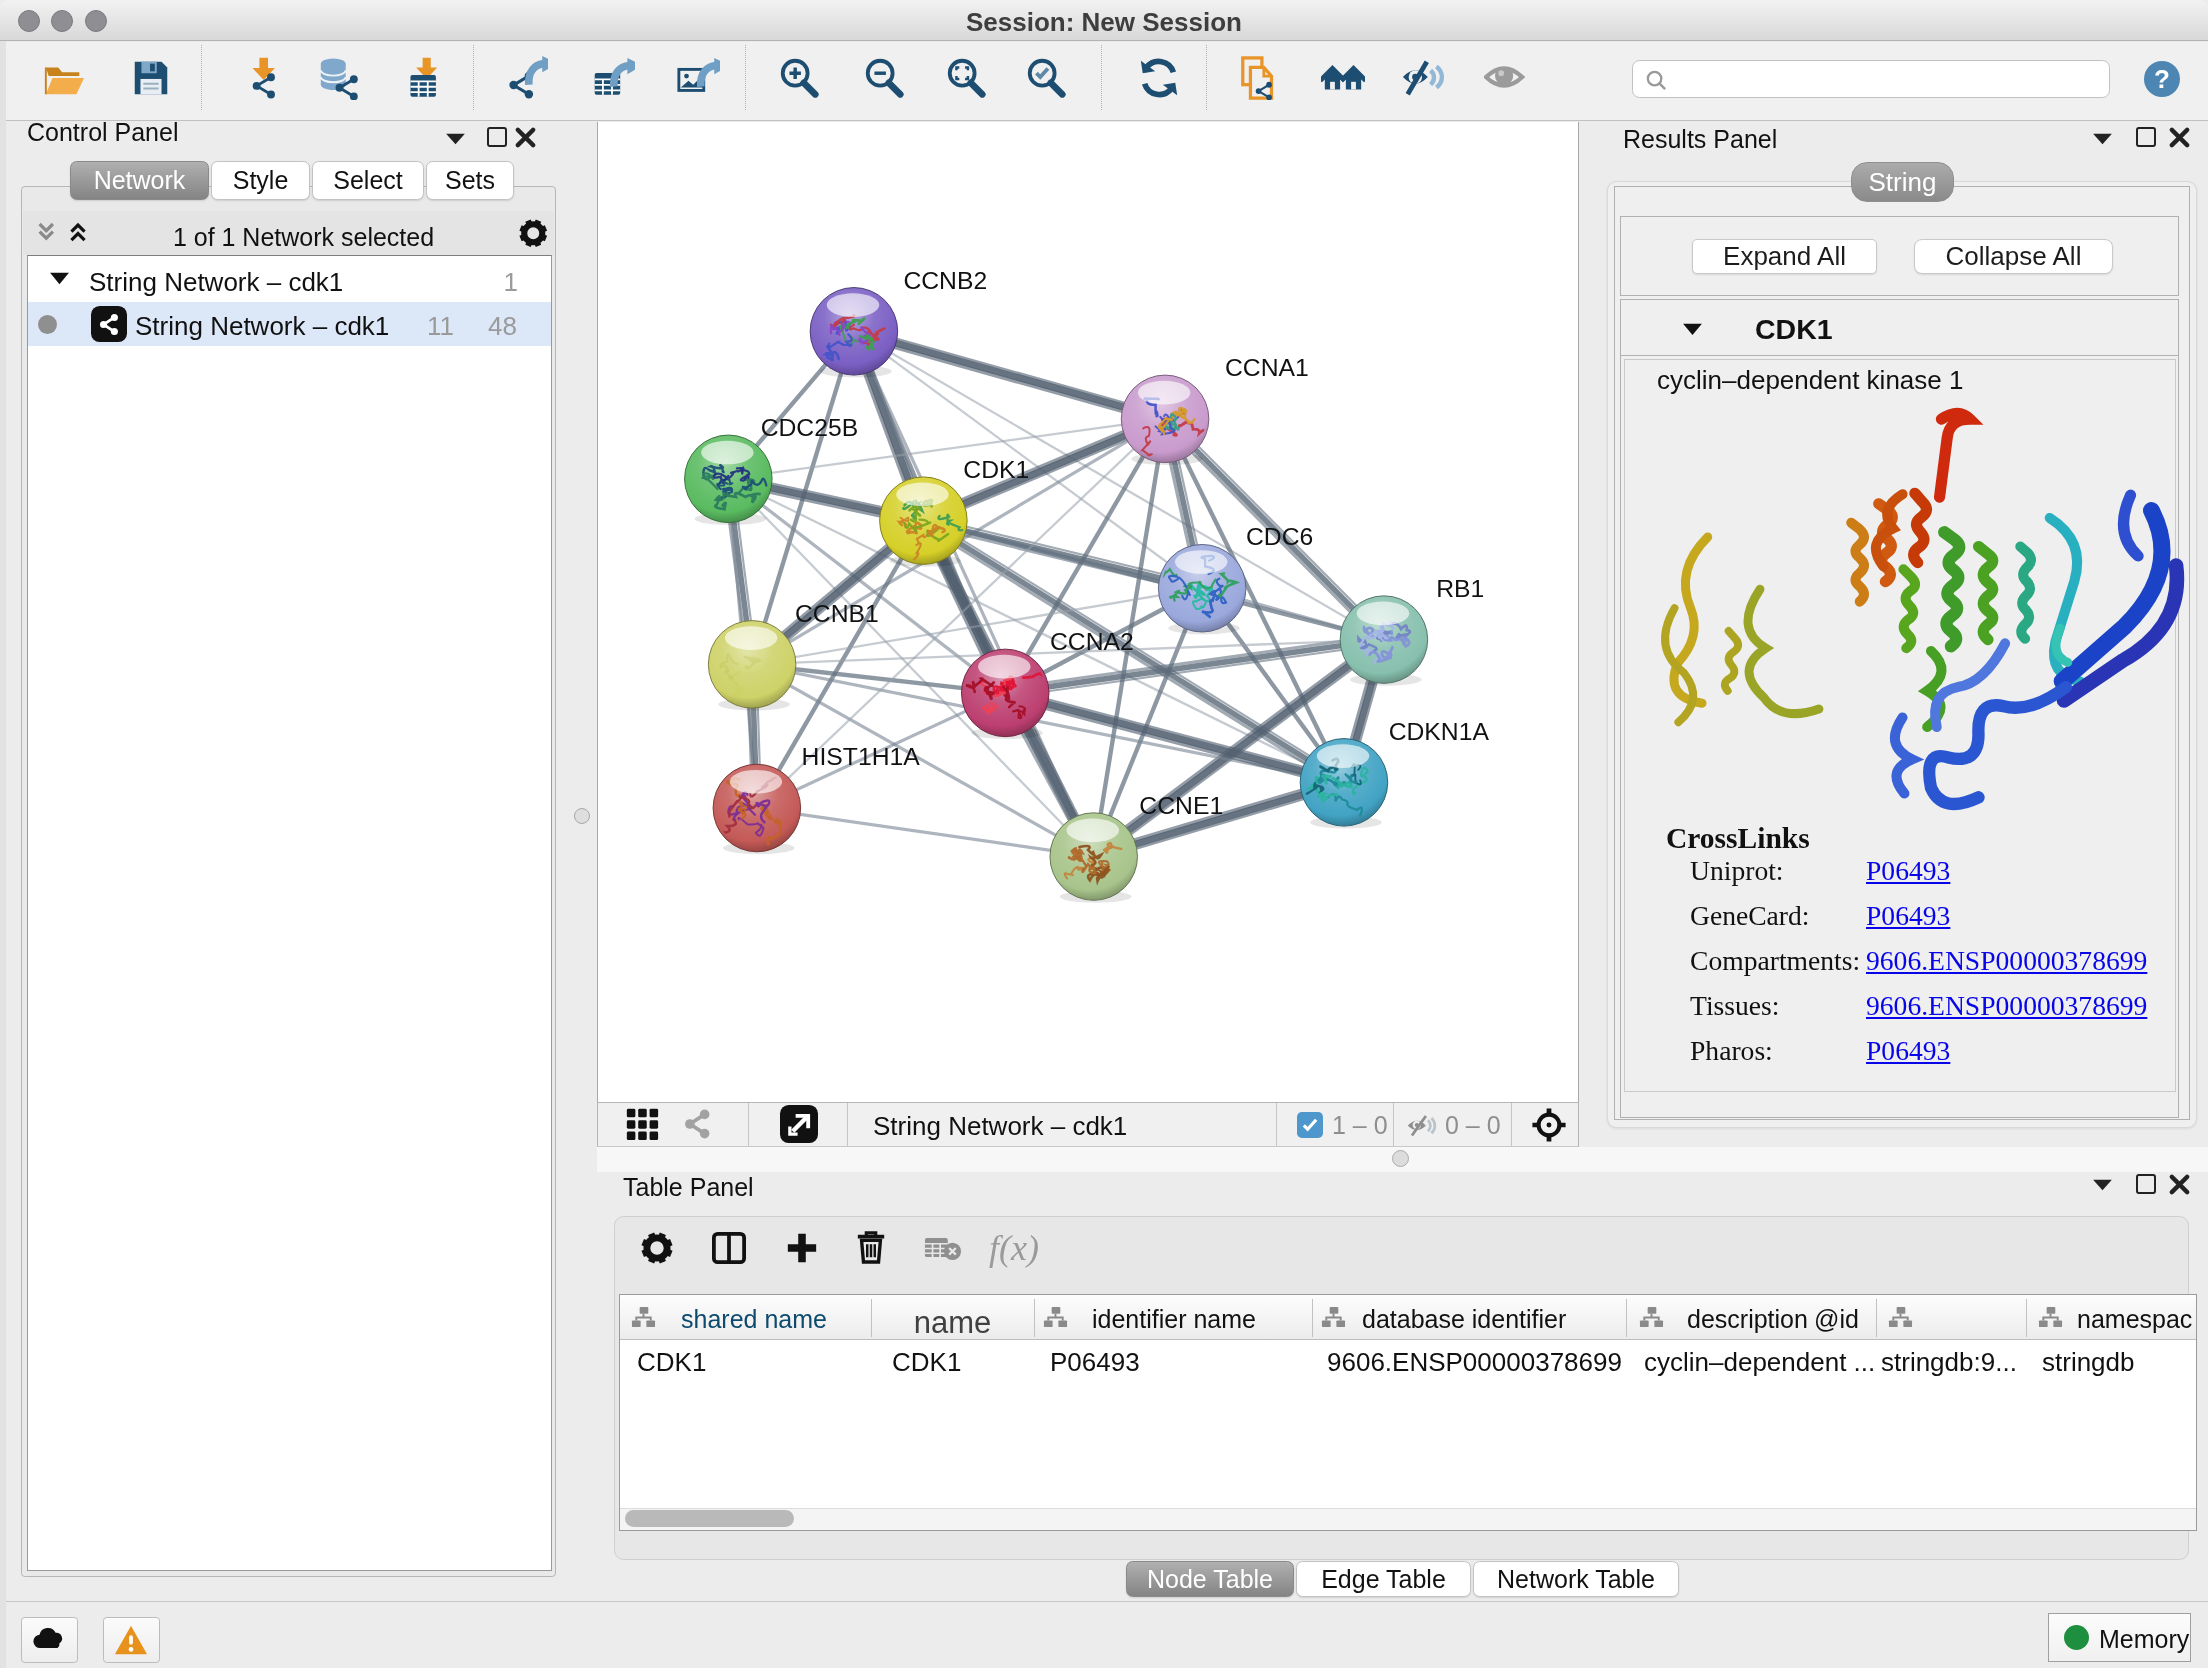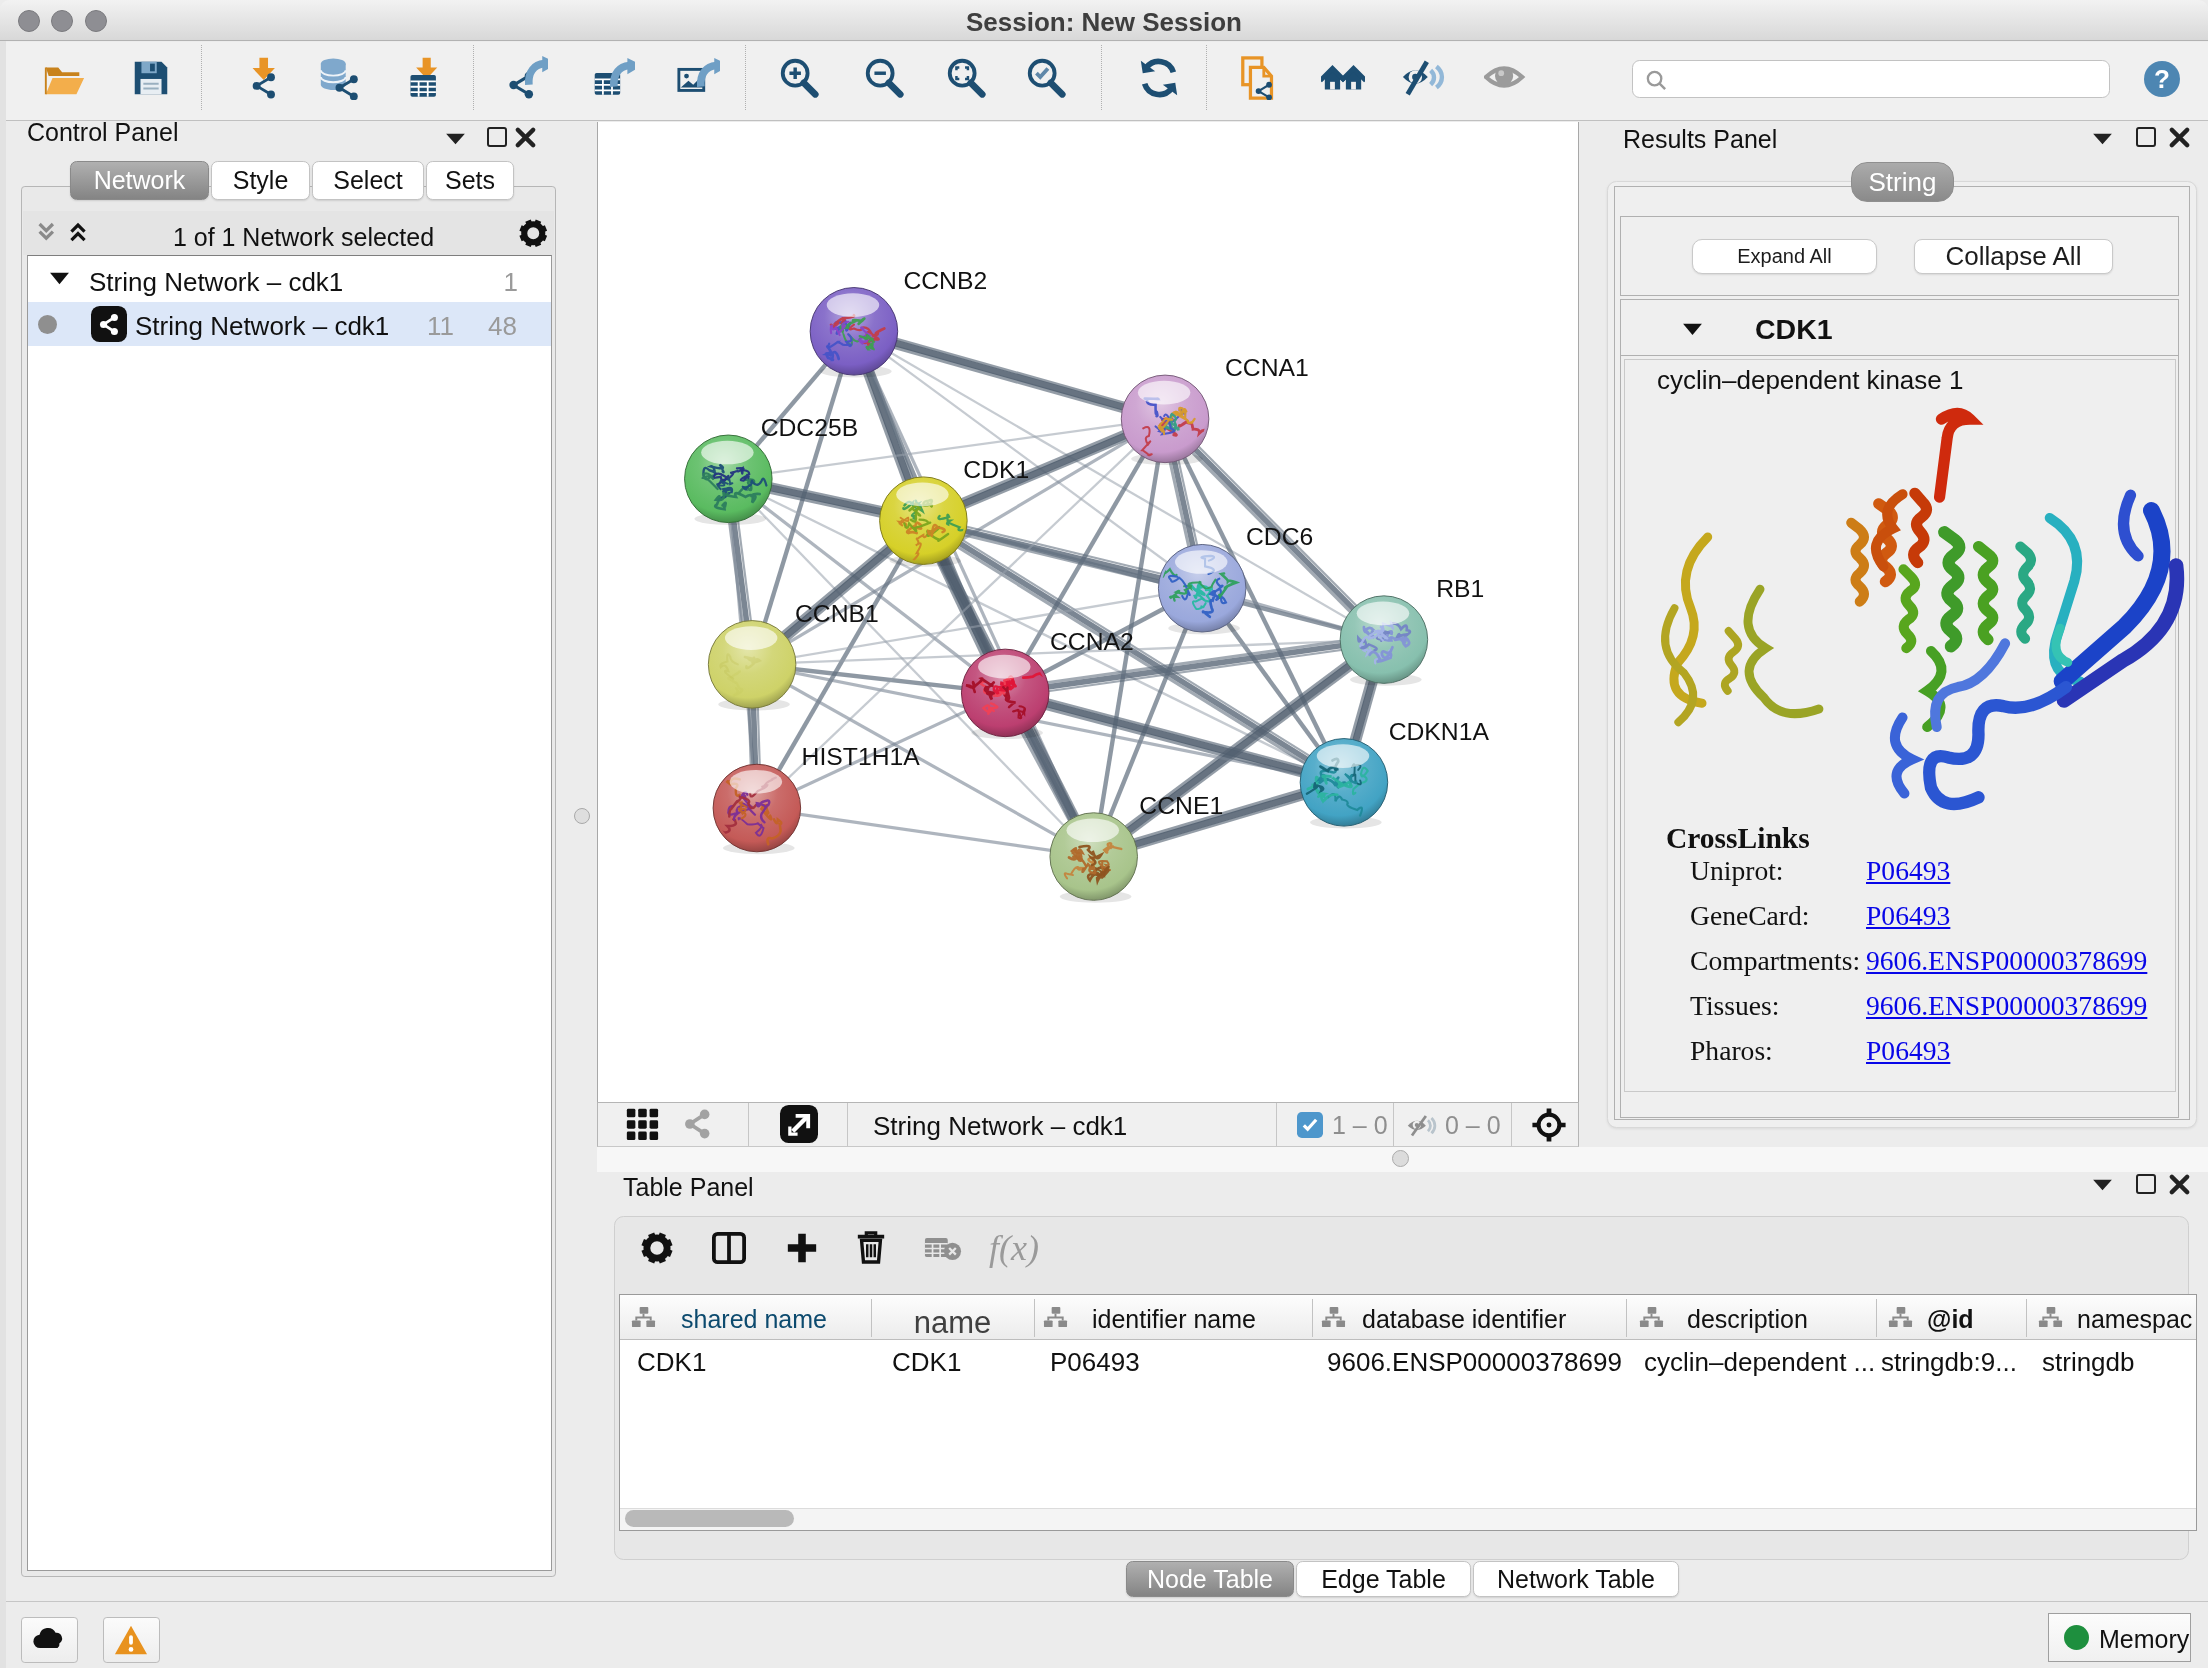--- a/index.html
+++ b/index.html
@@ -687,21 +687,21 @@
 <svg class="abs" style="left:2169px;top:127px" width="21" height="21" viewBox="0 0 22 22">
     <path d="M3 3 L19 19 M19 3 L3 19" stroke="#222" stroke-width="4.5" stroke-linecap="round"></path>
   </svg>
 
 <div class="abs" style="left:1607px;top:181px;width:590px;height:947px;background:#efefef;border:1px solid #d8d8d8;border-radius:9.5px;box-shadow:0 1px 2.9px rgba(0,0,0,0.08);"></div>
 <div class="abs" style="left:1614px;top:186px;width:576px;height:934px;border:1px solid #b0b0b0;"></div>
 
 <div class="abs" style="left:1851px;top:162px;width:103px;height:40px;background:linear-gradient(#ababab,#8a8a8a);border:1px solid #8f8f8f;border-radius:16px;color:#fff;font-size:26px;text-align:center;line-height:38px;">String</div>
 
 <div class="abs" style="left:1620px;top:216px;width:559px;height:80px;border:1px solid #b0b0b0;"></div>
-<div class="abs" style="left:1692px;top:239px;width:185px;height:35px;background:#fff;border:1px solid #c9c9c9;border-radius:10px;font-size:20px;text-align:center;line-height:33px;box-shadow:0 1px 1.9px rgba(0,0,0,0.10);">Expand All</div>
+<div class="abs" style="left:1692px;top:239px;width:185px;height:35px;background:#fff;border:1px solid #c9c9c9;border-radius:5px;font-size:26px;text-align:center;line-height:33px;box-shadow:0 1px 1.9px rgba(0,0,0,0.10);">Expand All</div>
 <div class="abs" style="left:1914px;top:239px;width:199px;height:35px;background:#fff;border:1px solid #c9c9c9;border-radius:8px;font-size:26px;text-align:center;line-height:33px;box-shadow:0 1px 1.9px rgba(0,0,0,0.10);">Collapse All</div>
 
 <div class="abs" style="left:1620px;top:299px;width:559px;height:819px;border:1px solid #b0b0b0;"></div>
 <svg class="abs" style="left:1680px;top:321px" width="25" height="16" viewBox="0 0 26 17">
     <path d="M3 3 h20 l-10 12 z" fill="#111"></path>
   </svg>
 <div class="abs" style="left:1755px;top:313px;font-size:28.5px;font-weight:bold;color:#111;">CDK1</div>
 <div class="abs" style="left:1620px;top:355px;width:559px;height:0;border-top:1px solid #b0b0b0;"></div>
 <div class="abs" style="left:1624px;top:359px;width:552px;height:733px;border:1px solid #c9c9c9;"></div>
 <div class="abs" style="left:1657px;top:365px;font-size:26px;color:#111;">cyclin–dependent kinase 1</div>
@@ -830,21 +830,21 @@
   </svg>
 <div class="abs" style="left:1687px;top:1305px;font-size:25px;color:#111;">description</div>
 <svg class="abs" style="left:1887px;top:1305px" width="27" height="25" viewBox="0 0 28 26">
     <g fill="#8a8a8a">
       <rect x="10" y="2" width="9" height="7" rx="1"></rect>
       <rect x="2" y="16" width="9" height="7" rx="1"></rect>
       <rect x="17" y="16" width="9" height="7" rx="1"></rect>
       <path d="M14 9 v4 M6.5 16 v-3 h15 v3" stroke="#8a8a8a" stroke-width="2" fill="none"></path>
     </g>
   </svg>
-<div class="abs" style="left:1927px;top:1305px;font-size:25px;color:#111;font-weight:bold;">@id</div>
+<div class="abs" style="left:1814px;top:1305px;font-size:25px;color:#111;">@id</div>
 <svg class="abs" style="left:2037px;top:1305px" width="27" height="25" viewBox="0 0 28 26">
     <g fill="#8a8a8a">
       <rect x="10" y="2" width="9" height="7" rx="1"></rect>
       <rect x="2" y="16" width="9" height="7" rx="1"></rect>
       <rect x="17" y="16" width="9" height="7" rx="1"></rect>
       <path d="M14 9 v4 M6.5 16 v-3 h15 v3" stroke="#8a8a8a" stroke-width="2" fill="none"></path>
     </g>
   </svg>
 <div class="abs" style="left:2077px;top:1305px;font-size:25px;color:#111;">namespac</div>
 

